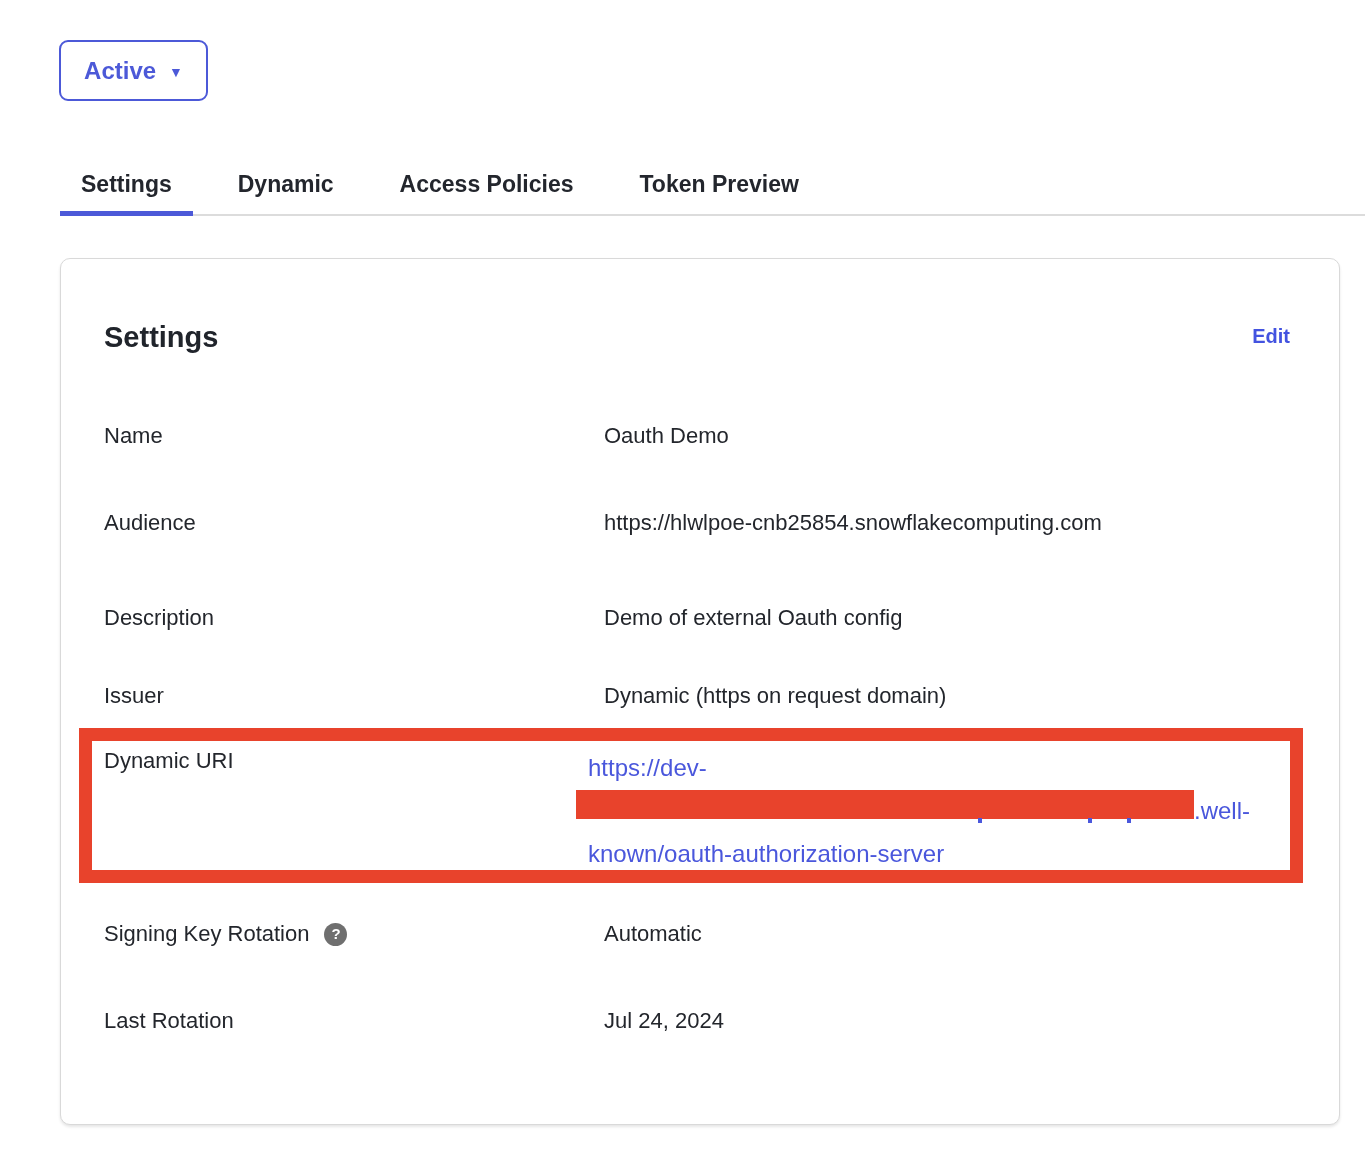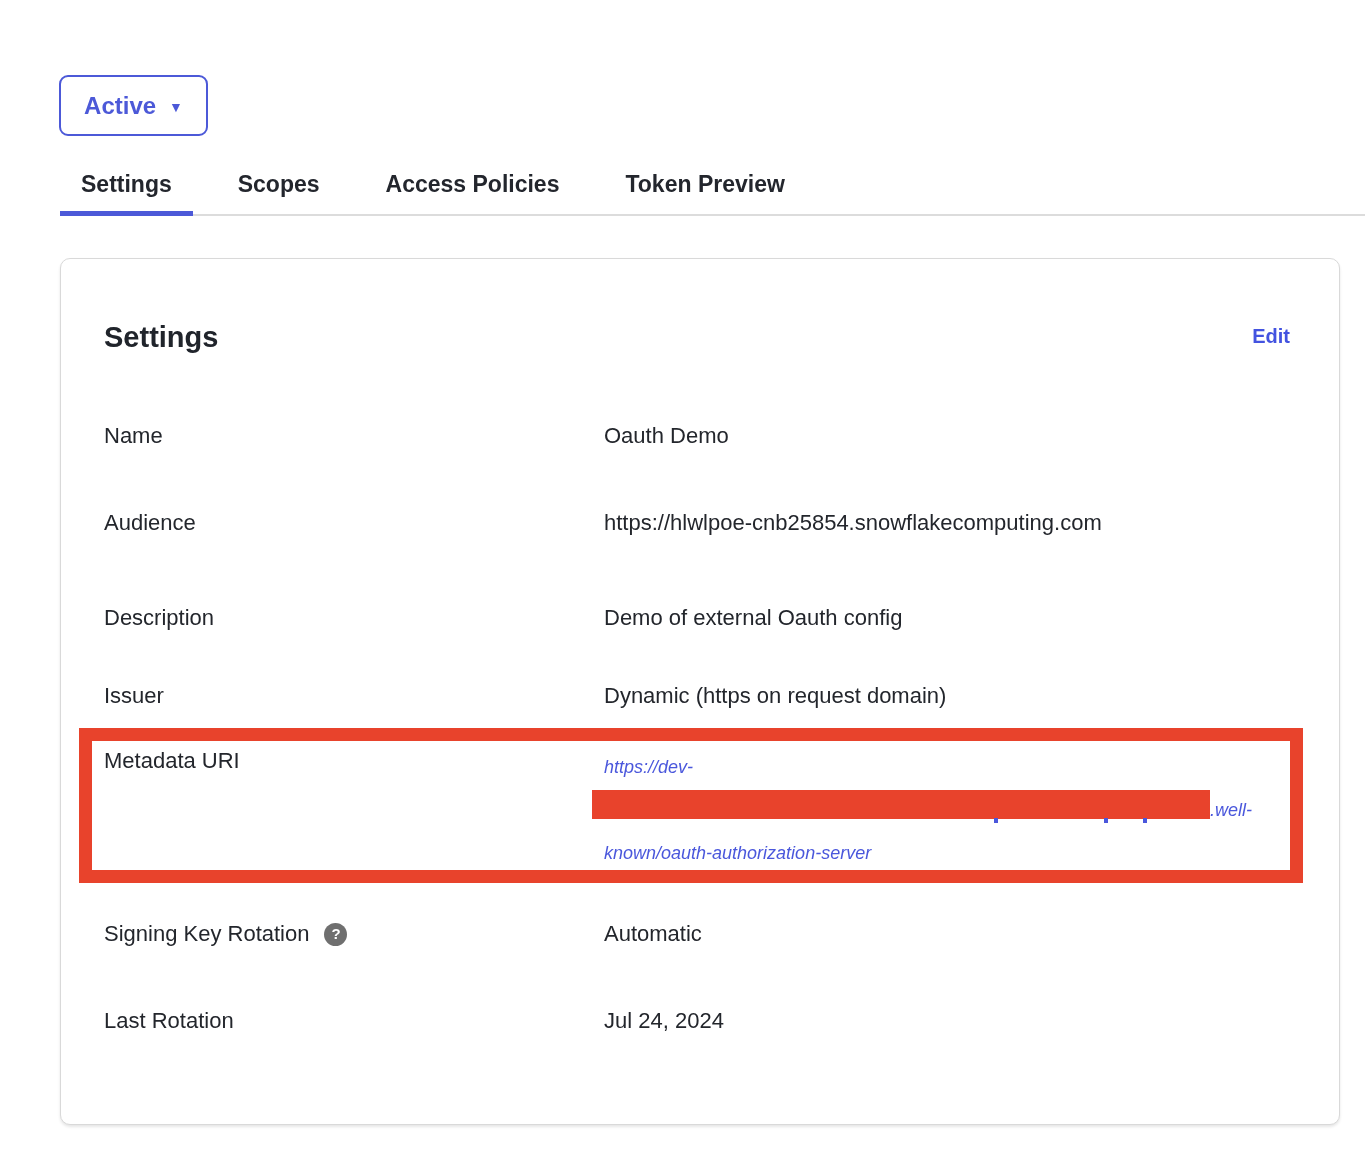--- a/index.html
+++ b/index.html
@@ -8,21 +8,21 @@
     position:relative; width:1365px; height:1169px; background:#ffffff;
     font-family:"Liberation Sans", sans-serif; color:#22252b; overflow:hidden;
   }
 
   
   .status-btn {
     position:absolute; left:59px; top:40px; width:149px; height:61px;
     background:#ffffff; border:2px solid #4c59d8; border-radius:9px;
     color:#4c59d8; font-size:24px; font-weight:700;
     display:flex; align-items:center; justify-content:center; gap:13px;
-    font-family:inherit; cursor:pointer;margin-top:35px;
+    font-family:inherit; cursor:pointer;
   }
   .status-btn .caret { font-size:14px; line-height:1; padding-top:3px; }
 
   
   .tabbar {
     position:absolute; left:60px; right:0; top:155px; height:61px;
     display:flex; gap:24px; border-bottom:2px solid #dcdcdc;
   }
   .tab {
     padding:0 21px; font-size:23px; font-weight:700; color:#23262d;
@@ -68,22 +68,22 @@
 
   .help-badge {
     width:23px; height:23px; border-radius:50%; background:#6f6f6f;
     color:#ffffff; font-size:15px; font-weight:700;
     display:inline-flex; align-items:center; justify-content:center;
     cursor:pointer; flex:0 0 auto;
   }
 
   
   .uri-link {
-    position:absolute; left:543px; top:0; width:710px; font-size:18px;
-    color:#4a57dc; cursor:pointer;font-style:italic;
+    position:absolute; left:527px; top:0; width:710px; font-size:24px;
+    color:#4a57dc; cursor:pointer;
   }
   .uri-line { position:relative; height:43px; line-height:43px; white-space:nowrap; }
   .redaction-bar {
     position:absolute; left:-12px; top:1px; width:618px; height:29px;
     background:#e8432c;
   }
   .uri-after-redaction { position:absolute; left:606px; top:0; line-height:43px; }
   .descender {
     position:absolute; top:29px; width:4px; height:5px; background:#4a57dc;
   }
@@ -100,21 +100,21 @@
 
 <div class="page">
 
   <button class="status-btn">
     <span>Active</span>
     <span class="caret">▼</span>
   </button>
 
   <div class="tabbar">
     <div class="tab active">Settings</div>
-    <div class="tab">Scopes</div>
+    <div class="tab">Dynamic</div>
     <div class="tab">Access Policies</div>
     <div class="tab">Token Preview</div>
   </div>
 
   <div class="card">
 
     <div class="card-title">Settings</div>
     <a class="edit-link">Edit</a>
 
     <div class="frow row-name">
@@ -131,21 +131,21 @@
       <div class="flabel">Description</div>
       <div class="fvalue">Demo of external Oauth config</div>
     </div>
 
     <div class="frow row-issuer">
       <div class="flabel">Issuer</div>
       <div class="fvalue">Dynamic (https on request domain)</div>
     </div>
 
     <div class="frow row-metadata">
-      <div class="flabel">Metadata URI</div>
+      <div class="flabel">Dynamic URI</div>
       <div class="uri-link">
         <div class="uri-line">https://dev-</div>
         <div class="uri-line">
           <span class="redaction-bar"></span>
           <span class="descender d1"></span>
           <span class="descender d2"></span>
           <span class="descender d3"></span>
           <span class="uri-after-redaction">.well-</span>
         </div>
         <div class="uri-line">known/oauth-authorization-server</div>

